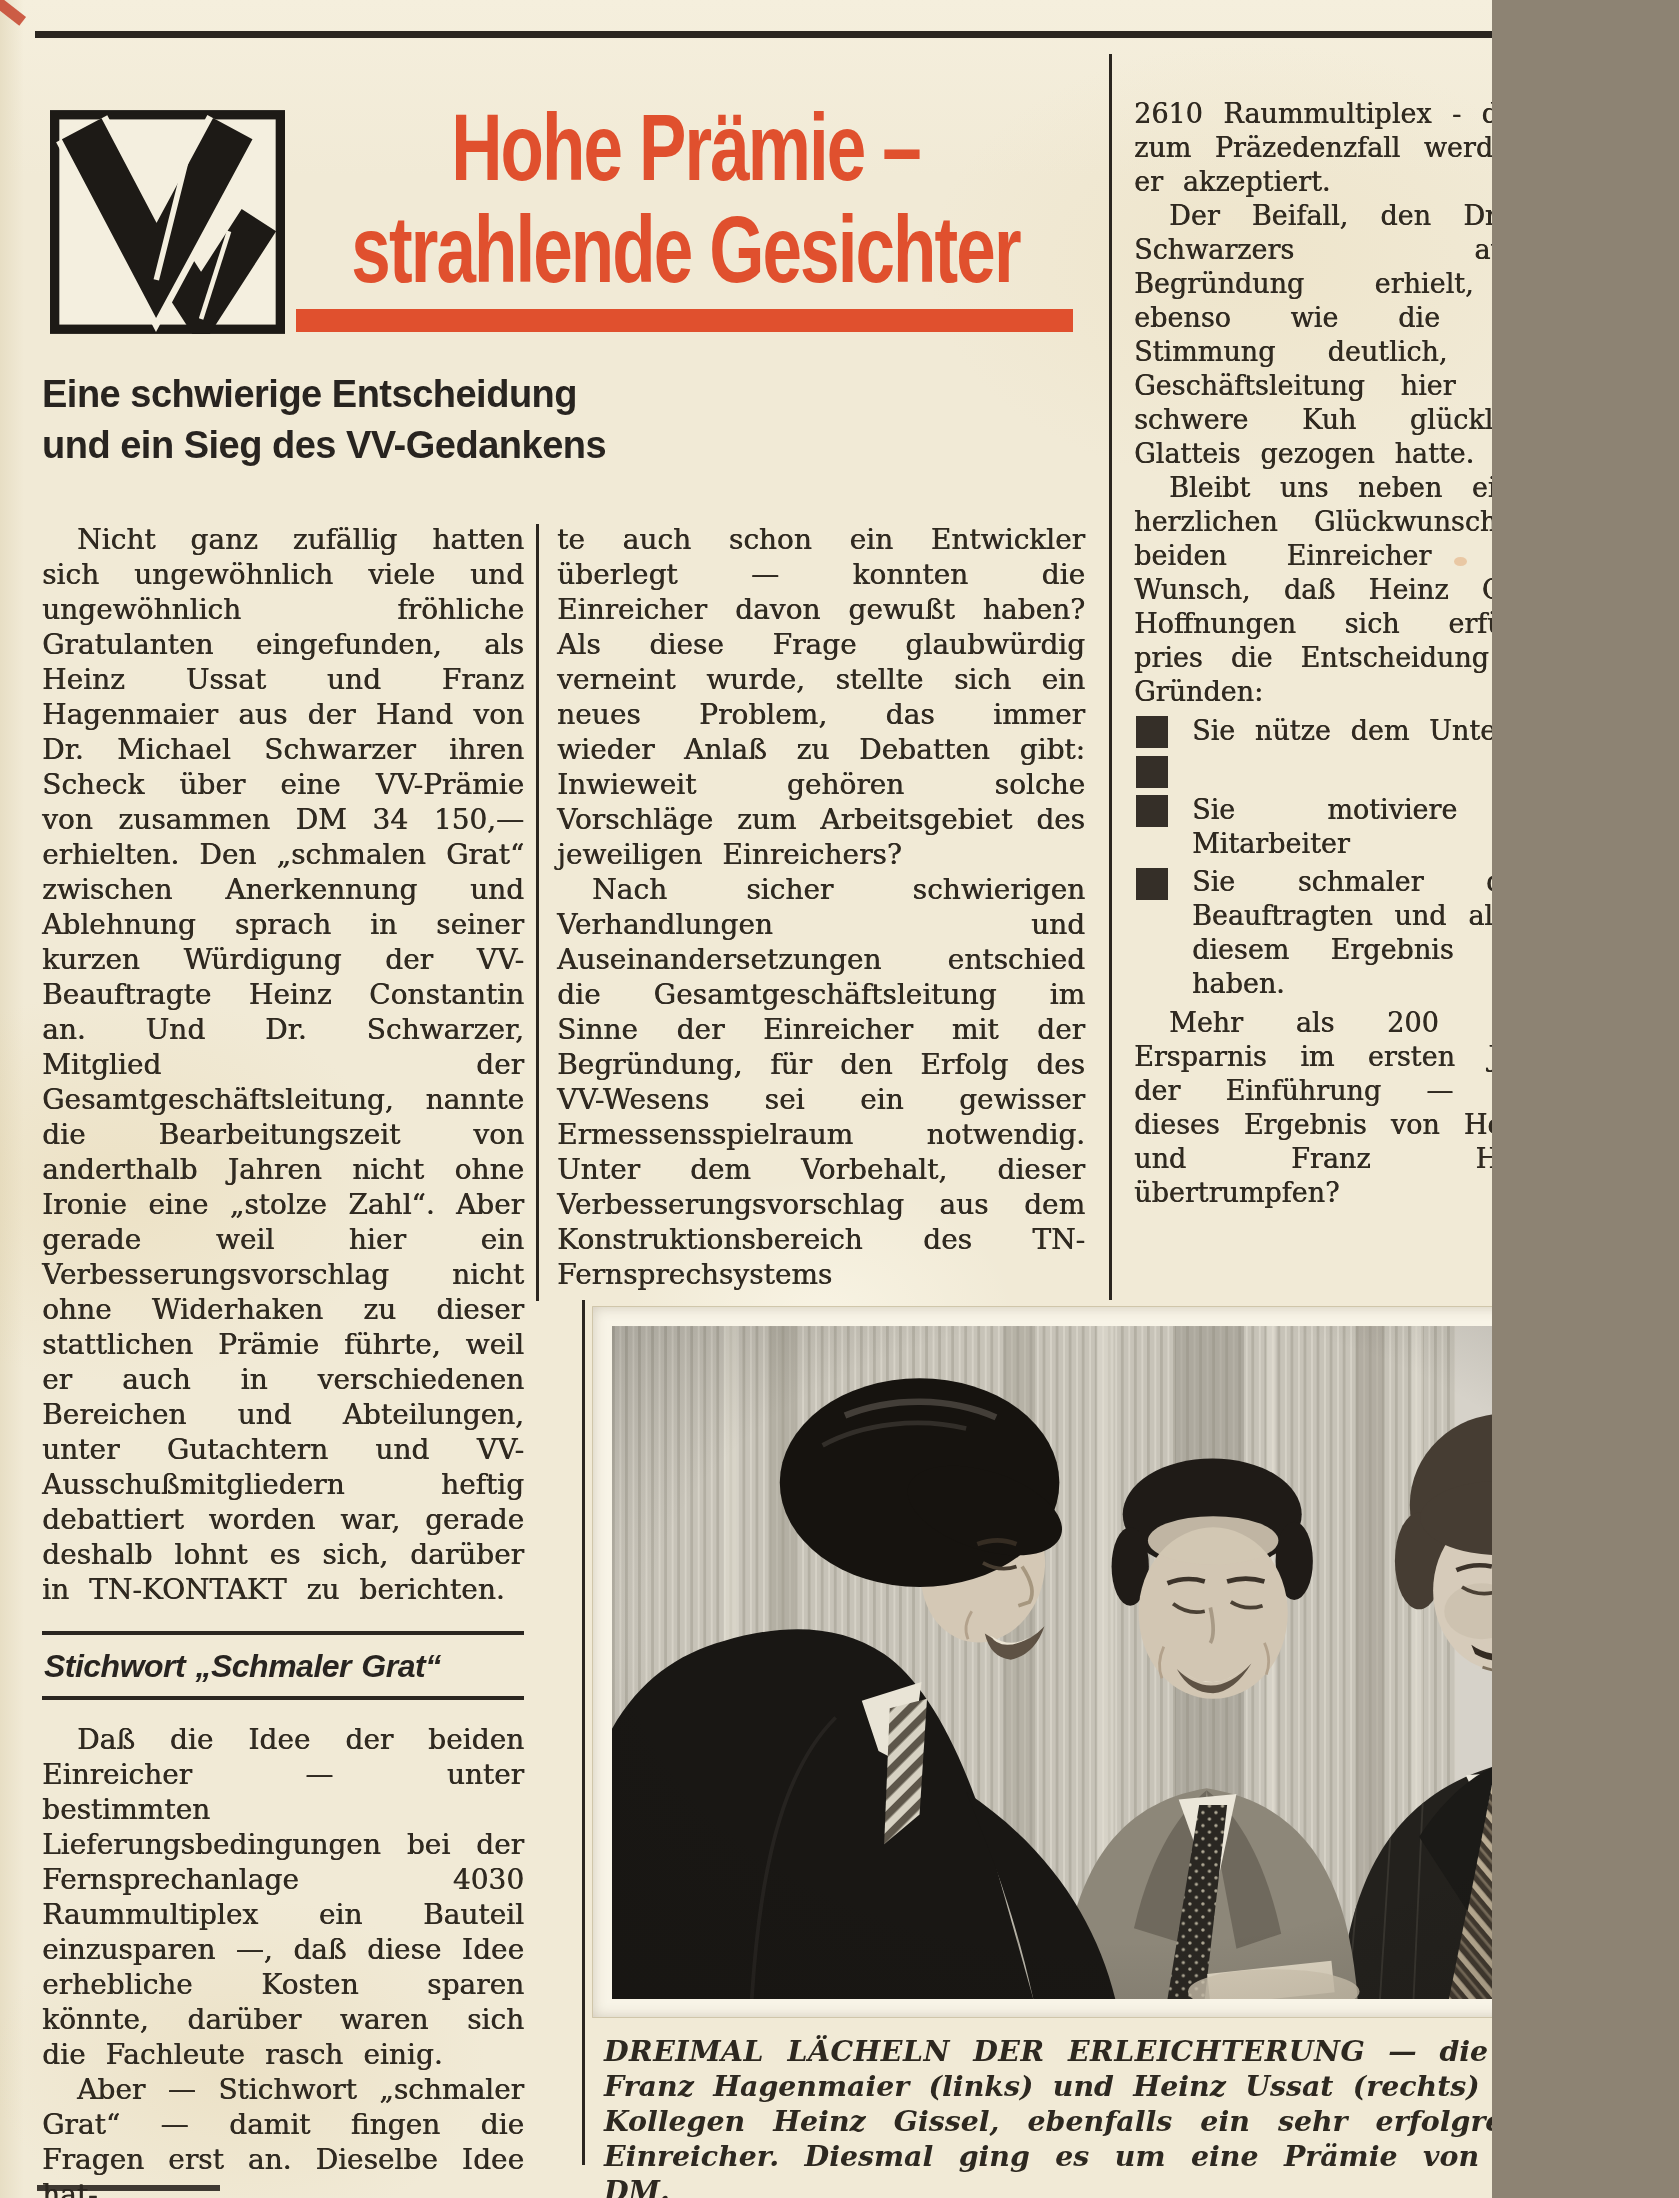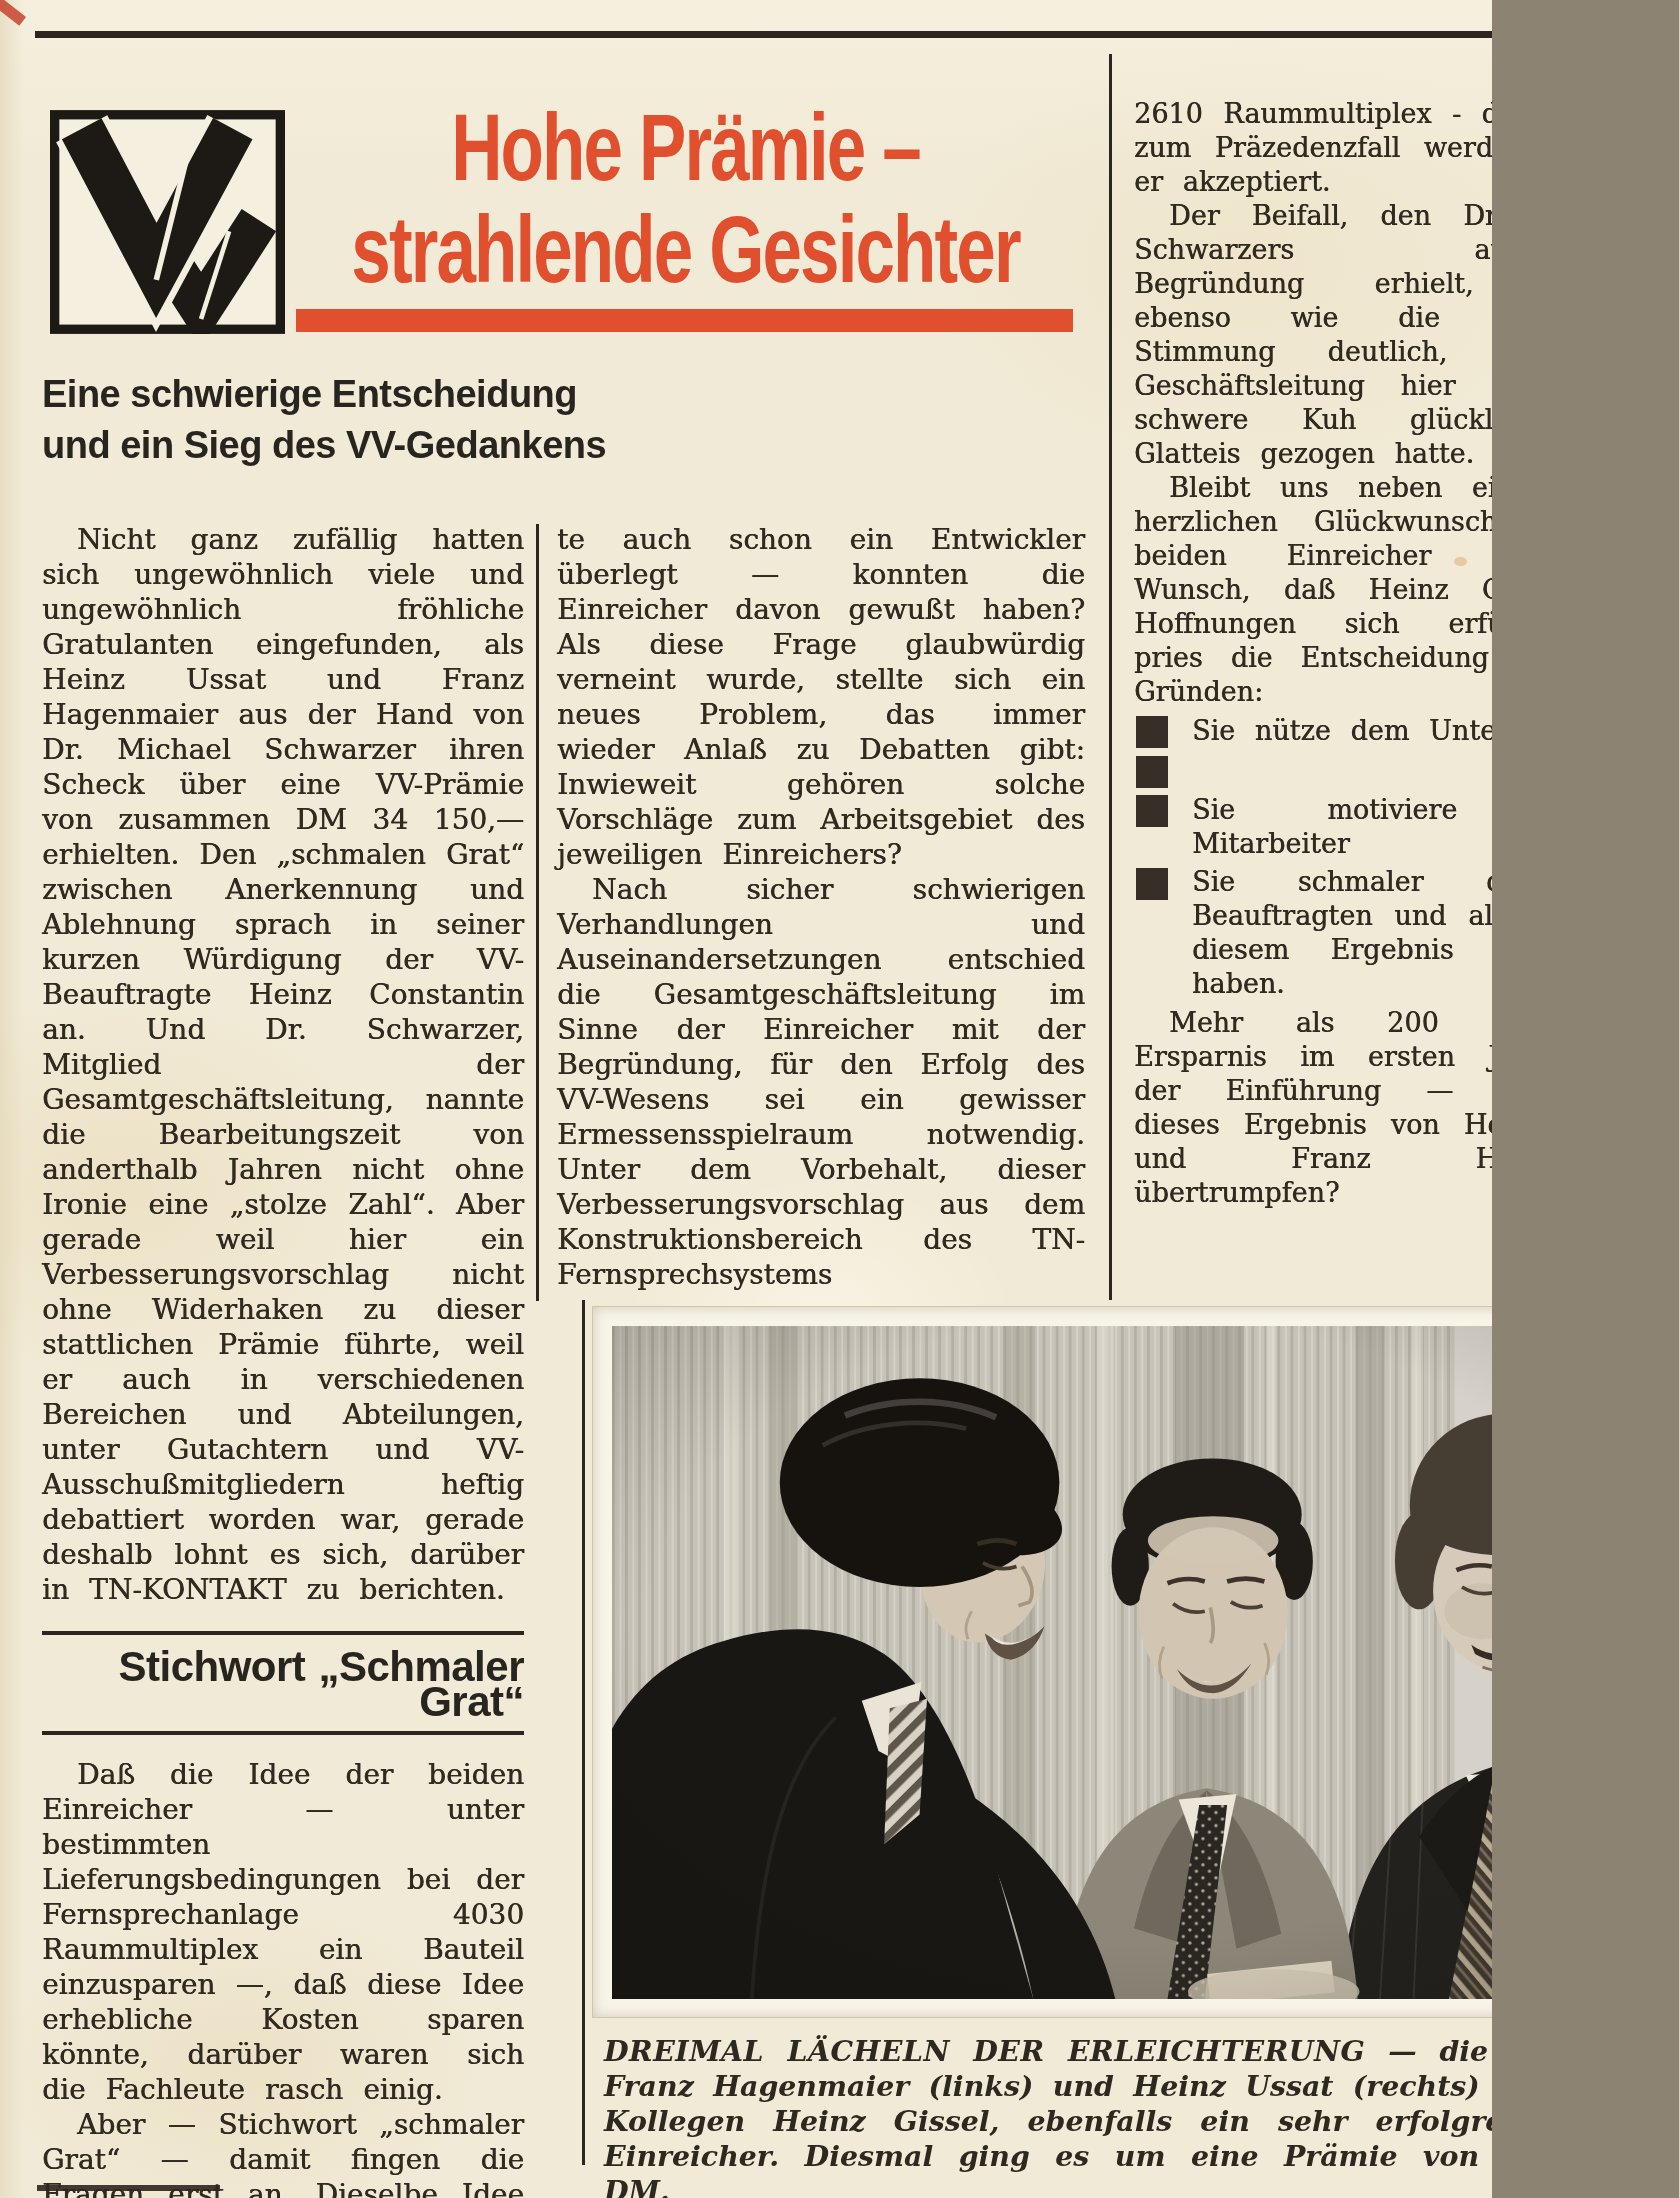--- a/index.html
+++ b/index.html
@@ -39,23 +39,23 @@
     font-size:28px;line-height:35px;word-spacing:11.2px;
     text-shadow:0.5px 0 0 currentColor;
   }
   .col p{margin:0;}
   .indent{text-indent:35px;}
   .col-left{left:42px;top:522px;width:482px;height:1669px;}
   .col-mid{left:557px;top:522px;width:528px;height:802px;}
   .col-right{left:1134px;top:97px;width:511px;height:1221px;font-size:27px;line-height:34px;}
   .crosshead{
     font-family:"Liberation Sans", sans-serif;font-weight:bold;
-    font-size:42px;letter-spacing:-0.5px;color:#282420;text-shadow:none;
+    font-size:32px;letter-spacing:-0.5px;color:#282420;text-shadow:none;
     border-top:4.7px solid #2b2620;border-bottom:4.7px solid #2b2620;
-    padding:14px 0 12px 1.9px;margin:24px 0 22.4px 0;text-align:right;word-spacing:1.9px;
+    padding:14px 0 12px 1.9px;margin:24px 0 22.4px 0;text-align:left;word-spacing:1.9px;font-style:italic;
   }
   .bullet{display:flex;margin:4.7px 0;}
   .bullet .sq{flex:0 0 32px;height:32px;background:#352f28;margin:2.8px 24px 0 1.9px;}
   .bullet .bt{flex:1;}
   
   .photo-frame{
     left:593px;top:1307px;width:1080px;height:710px;
     background:#f8f4e7;box-shadow:0 0 0 0.9px #cdc2a6, 0 0 13px rgba(90,75,50,.25) inset;
   }
   .photo-frame svg{position:absolute;left:18.6px;top:18.6px;}

